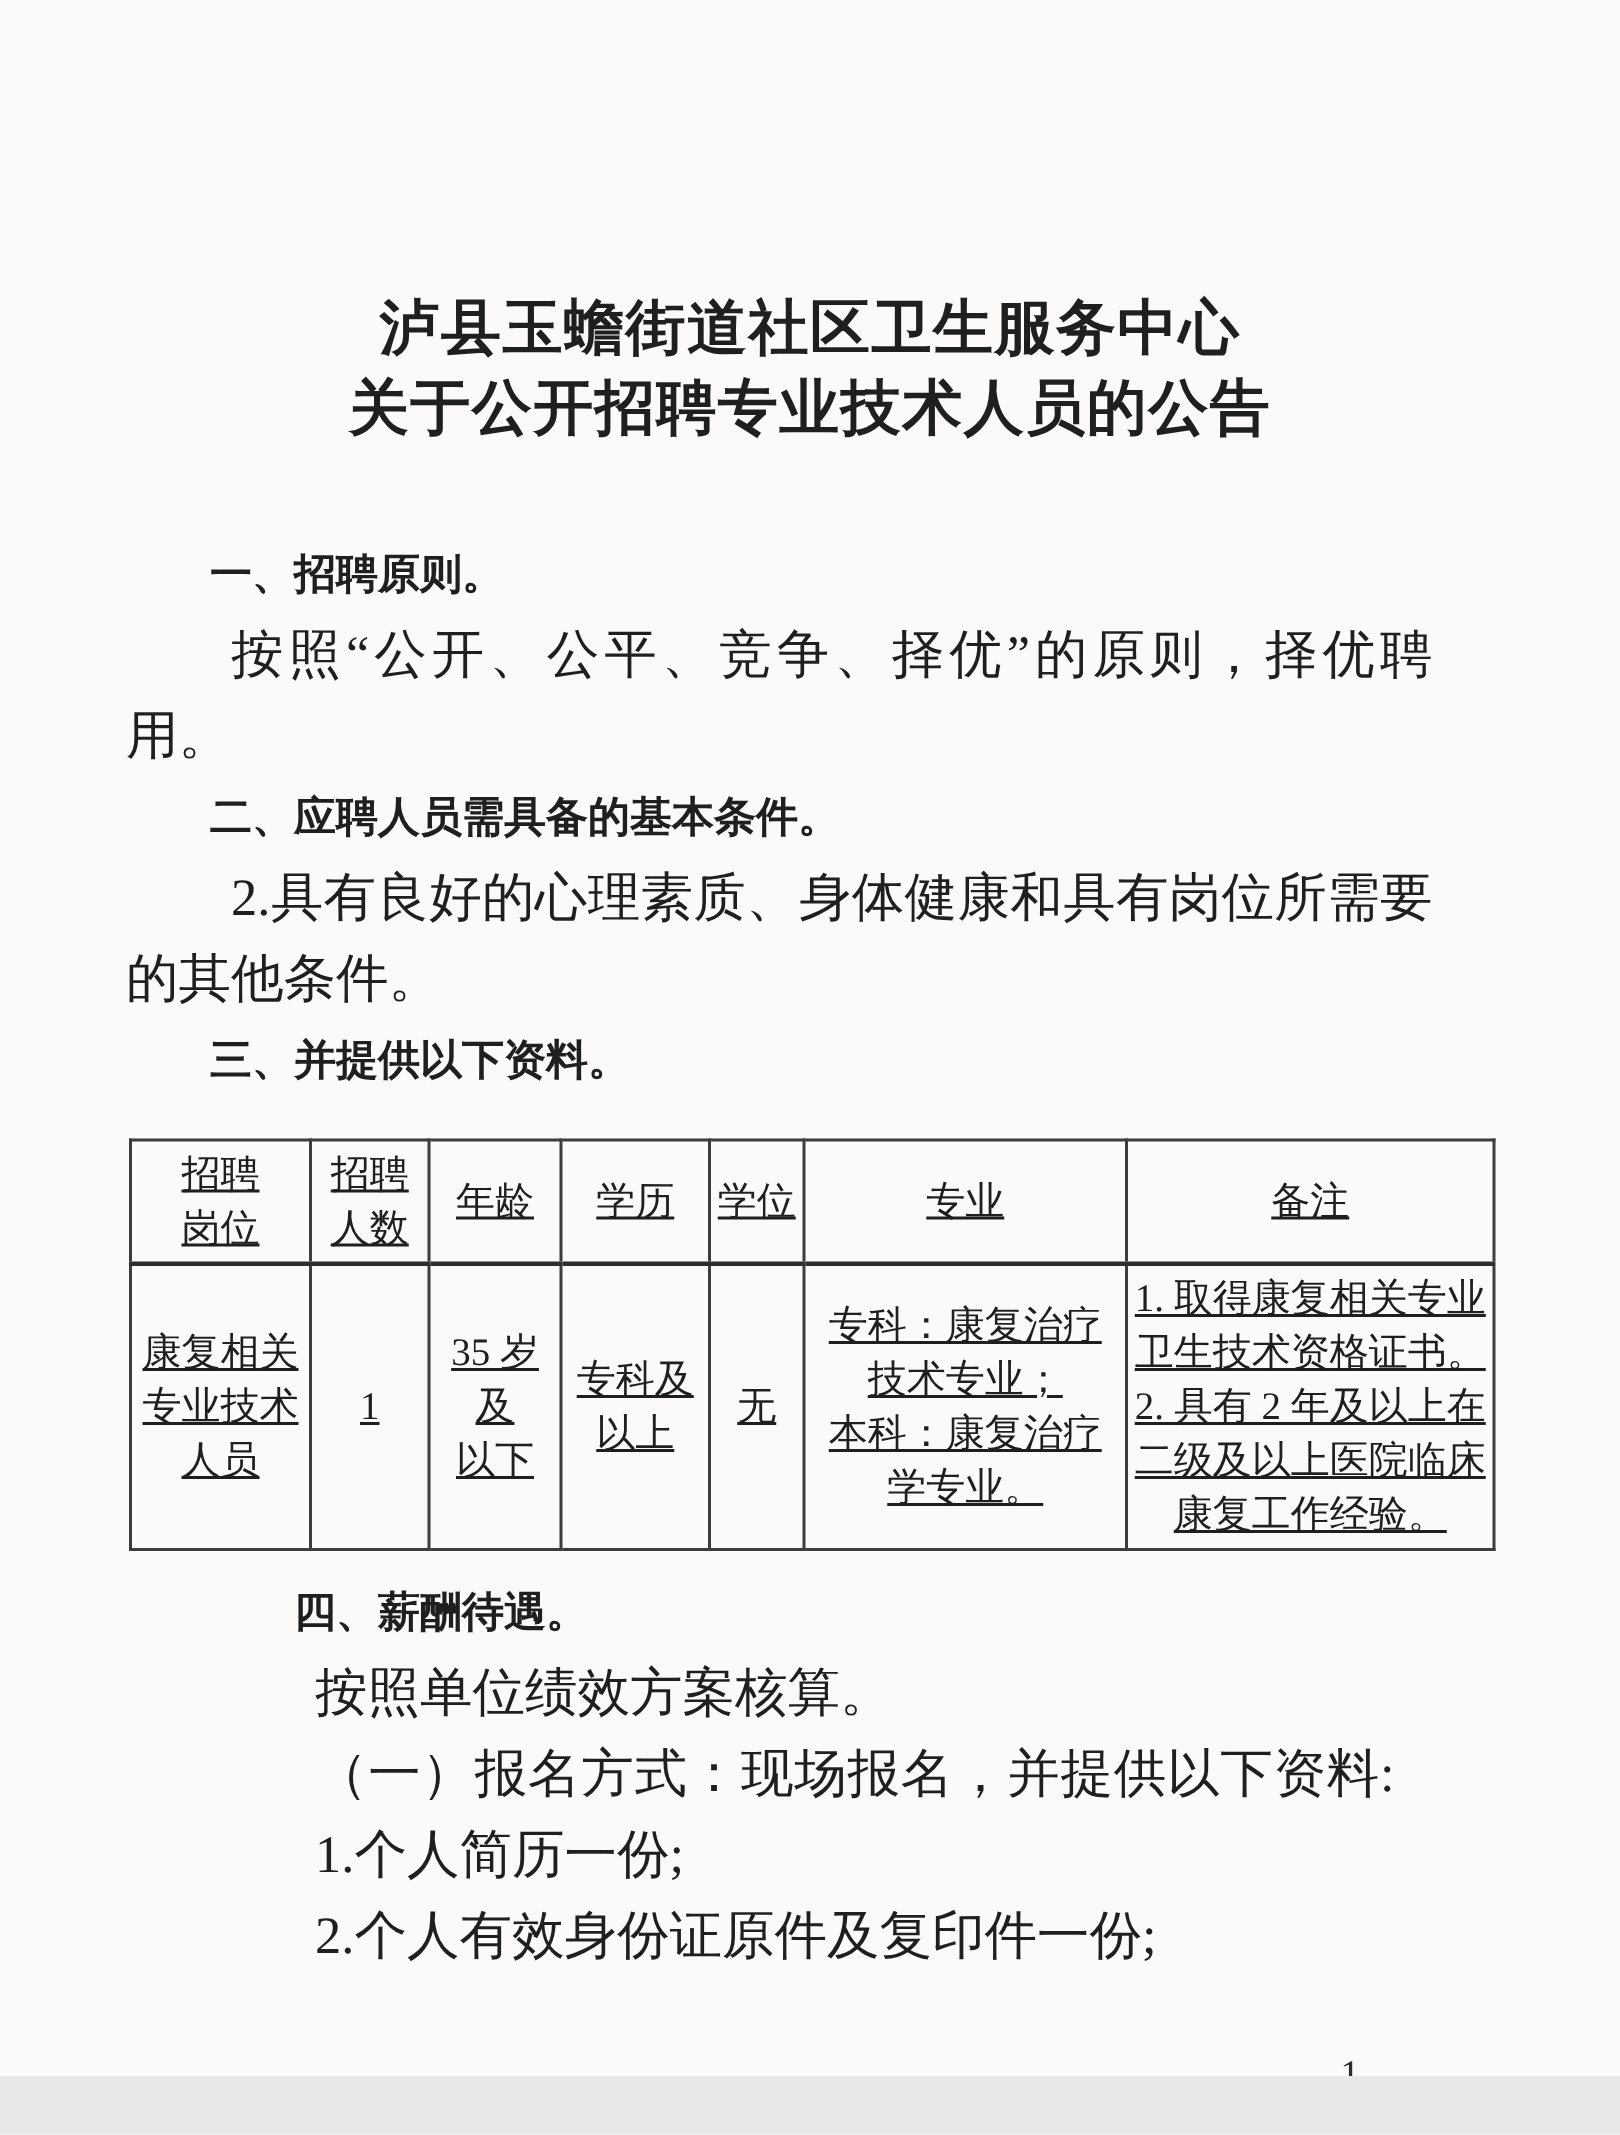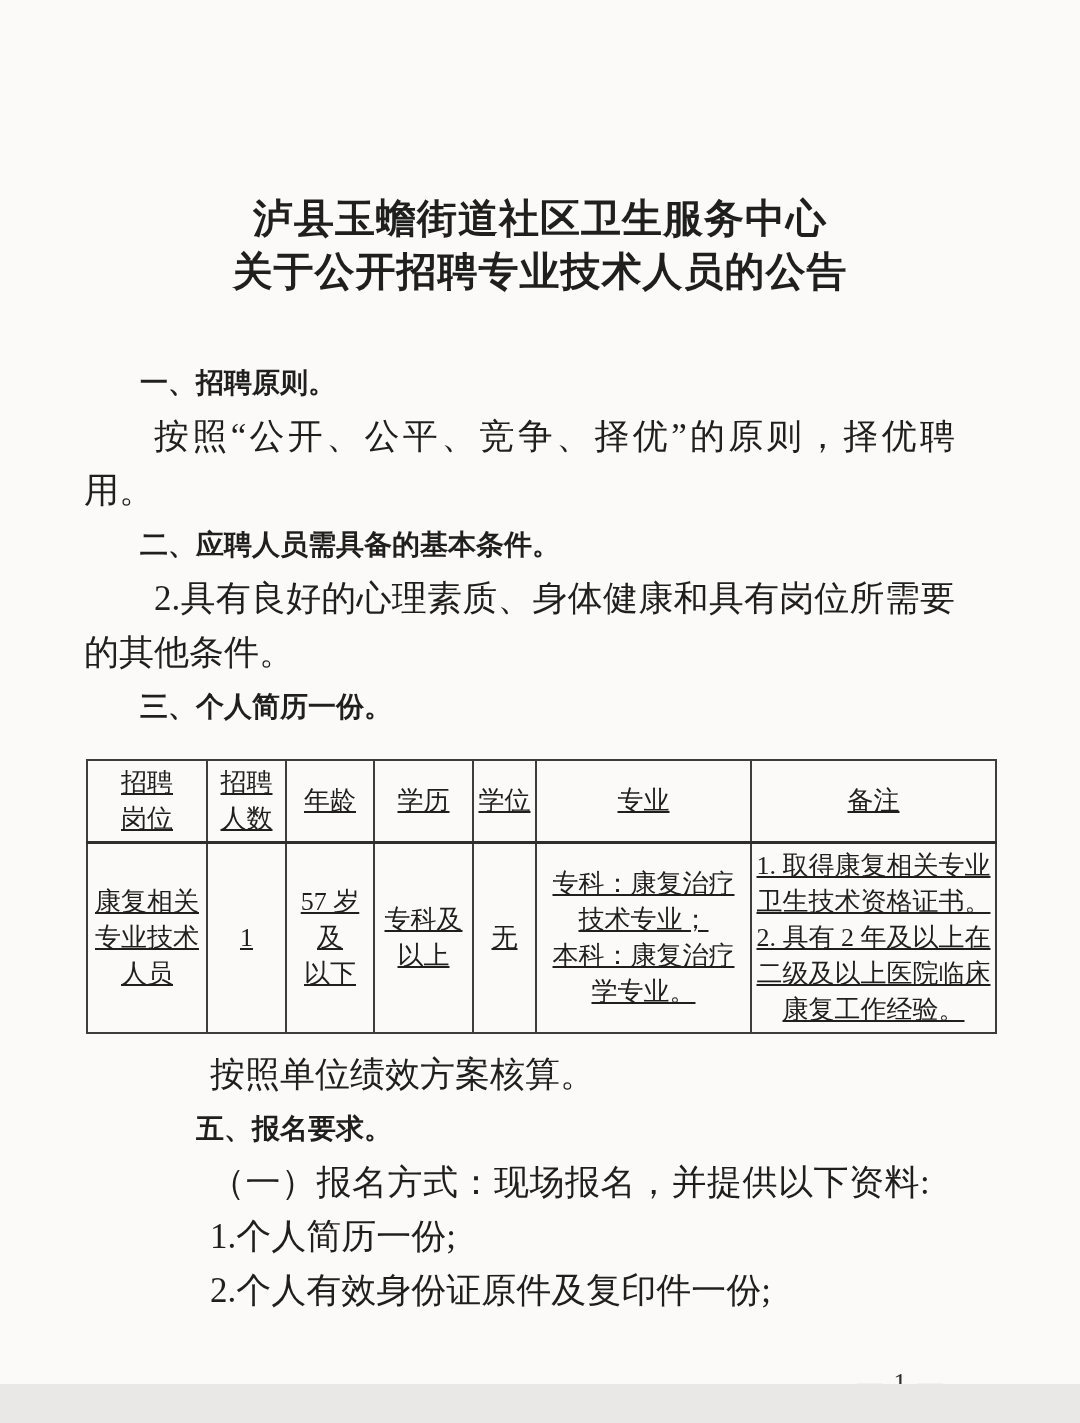--- a/index.html
+++ b/index.html
@@ -114,21 +114,21 @@
   <div class="title-block">
     <div class="title-line">泸县玉蟾街道社区卫生服务中心</div>
     <div class="title-line">关于公开招聘专业技术人员的公告</div>
   </div>
 
   <div class="content">
     <p class="blk heading">一、招聘原则。</p>
     <p class="blk">按照“公开、公平、竞争、择优”的原则，择优聘用。</p>
     <p class="blk heading">二、应聘人员需具备的基本条件。</p>
     <p class="blk">2.具有良好的心理素质、身体健康和具有岗位所需要的其他条件。</p>
-    <p class="blk heading">三、个人简历一份。</p>
+    <p class="blk heading">三、并提供以下资料。</p>
   </div>
 
   <div class="table-wrap">
     <table class="jobs">
       <colgroup>
         <col class="col-pos">
           <col class="col-cnt">
           <col class="col-age">
           <col class="col-edu">
           <col class="col-deg">
@@ -145,37 +145,37 @@
           <th>学历</th>
           <th>学位</th>
           <th>专业</th>
           <th>备注</th>
         </tr>
         <tr class="datarow">
           <td>康复相关
 专业技术
 人员</td>
           <td>1</td>
-          <td>57 岁及
+          <td>35 岁及
 以下</td>
           <td>专科及
 以上</td>
           <td>无</td>
           <td class="cell-major">专科：康复治疗技术专业；
 本科：康复治疗学专业。</td>
           <td class="cell-notes">1. 取得康复相关专业卫生技术资格证书。
 2. 具有 2 年及以上在二级及以上医院临床康复工作经验。</td>
         </tr>
       </tbody>
     </table>
   </div>
 
   <div class="content-bottom">
+    <p class="blk heading">四、薪酬待遇。</p>
     <p class="blk">按照单位绩效方案核算。</p>
-    <p class="blk heading">五、报名要求。</p>
     <p class="blk sub-heading">（一）报名方式：现场报名，并提供以下资料:</p>
     <p class="blk">1.个人简历一份;</p>
     <p class="blk">2.个人有效身份证原件及复印件一份;</p>
   </div>
 
   <div class="page-number">— 1 —</div>
 
 </div>
 
 </body></html>

